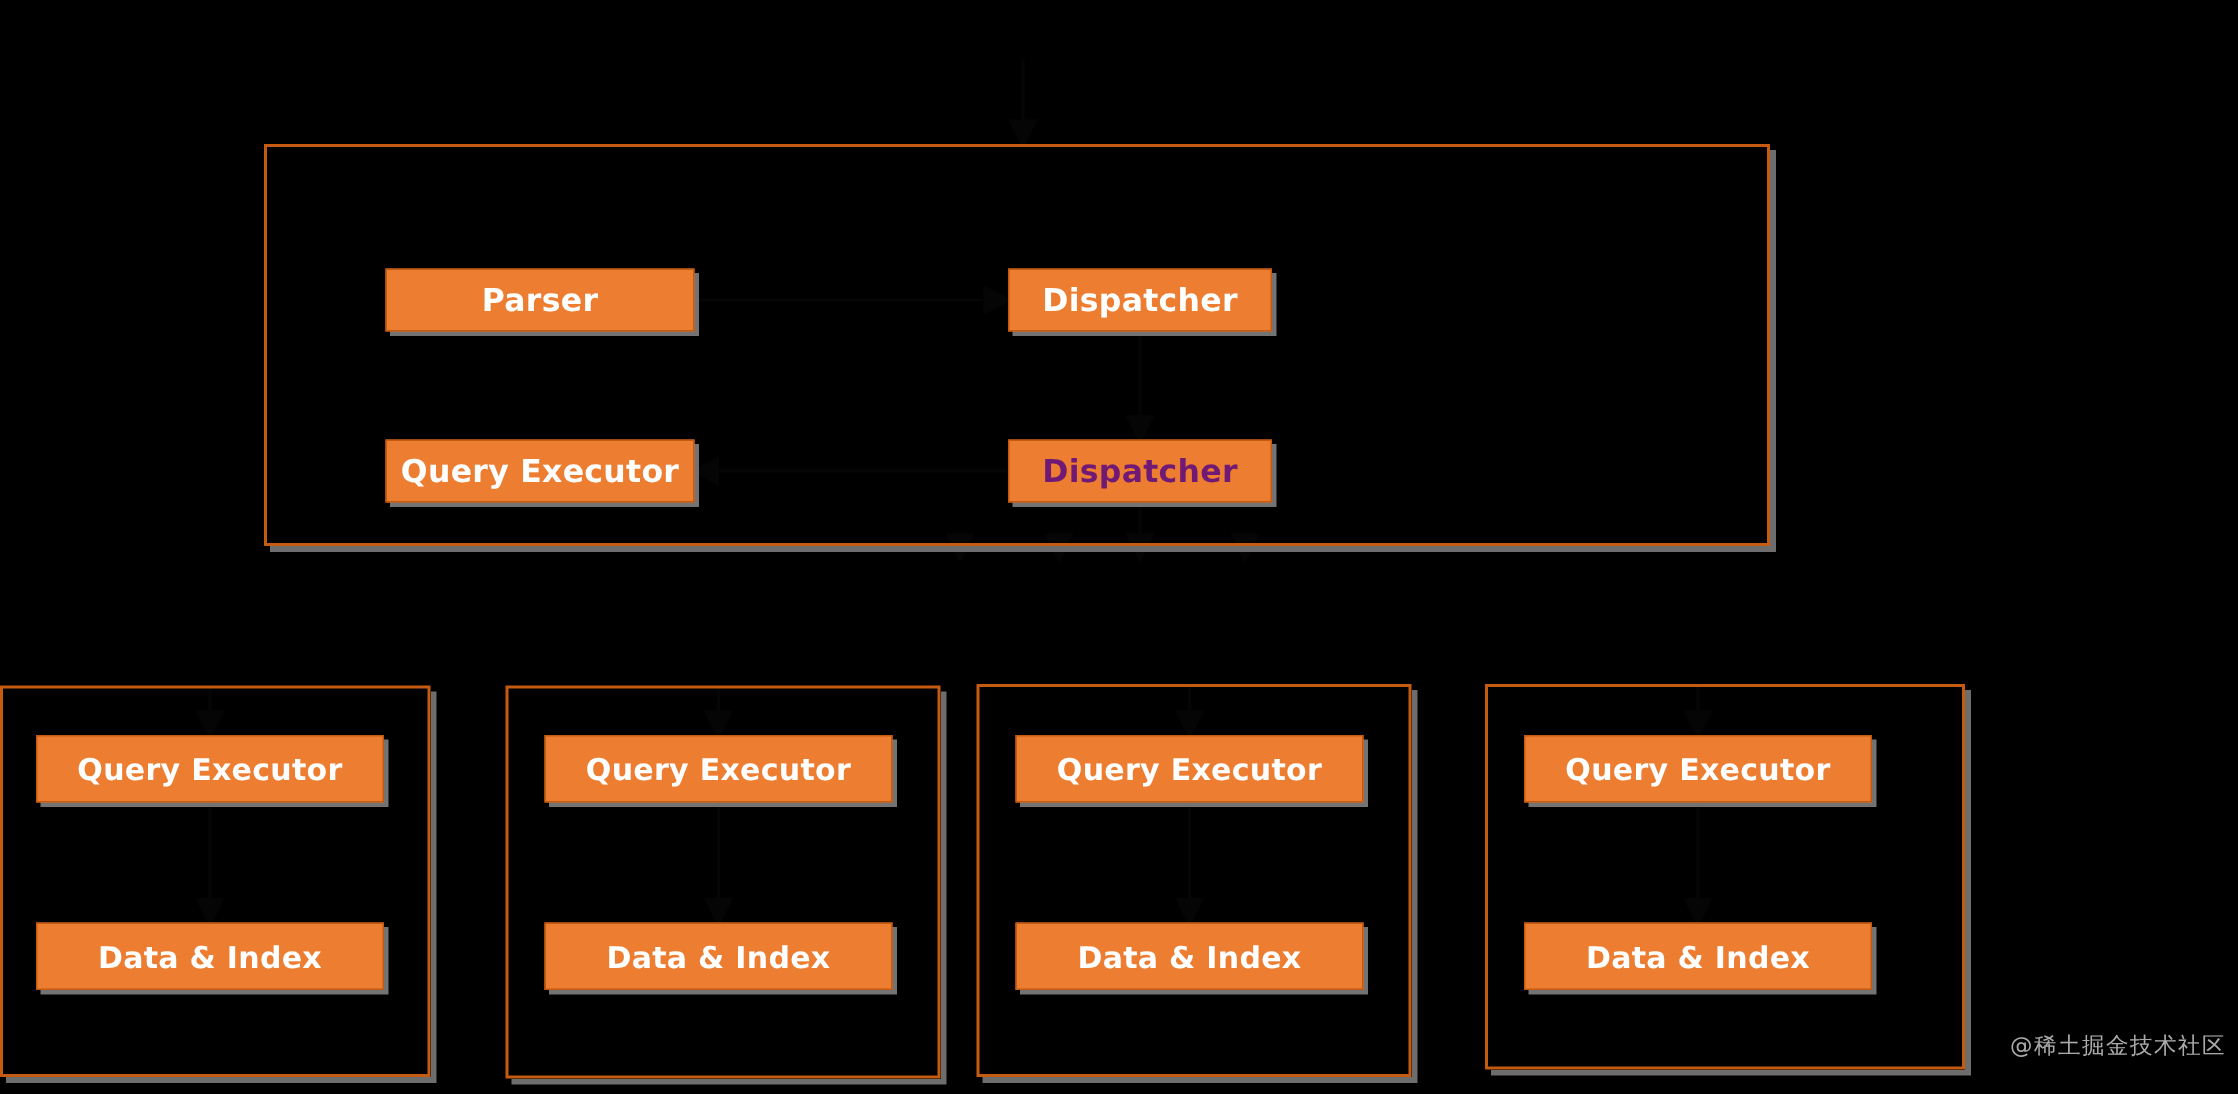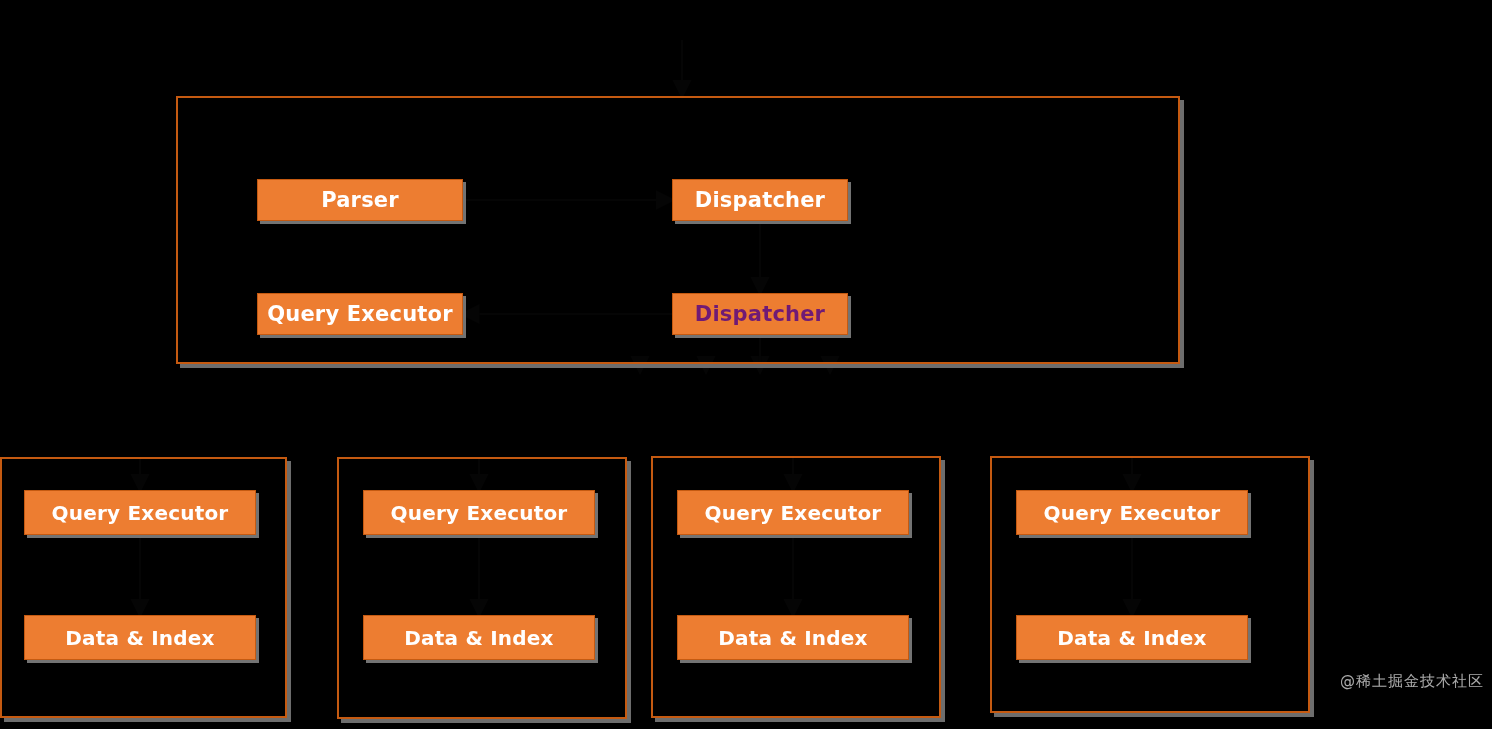--- a/index.html
+++ b/index.html
@@ -58,21 +58,21 @@
     top: 0;
     width: 1492px;
     height: 729px;
     pointer-events: none;
   }
 
   
   #watermark {
     position: absolute;
     right: 8px;
-    bottom: 38px;
+    bottom: 22px;
     color: rgba(235,235,235,0.72);
     font-size: 15px;
     font-family: "DejaVu Sans", "Liberation Sans", sans-serif;
     letter-spacing: 1px;
     white-space: nowrap;
   }
 </style>
 </head>
 <body>
 

